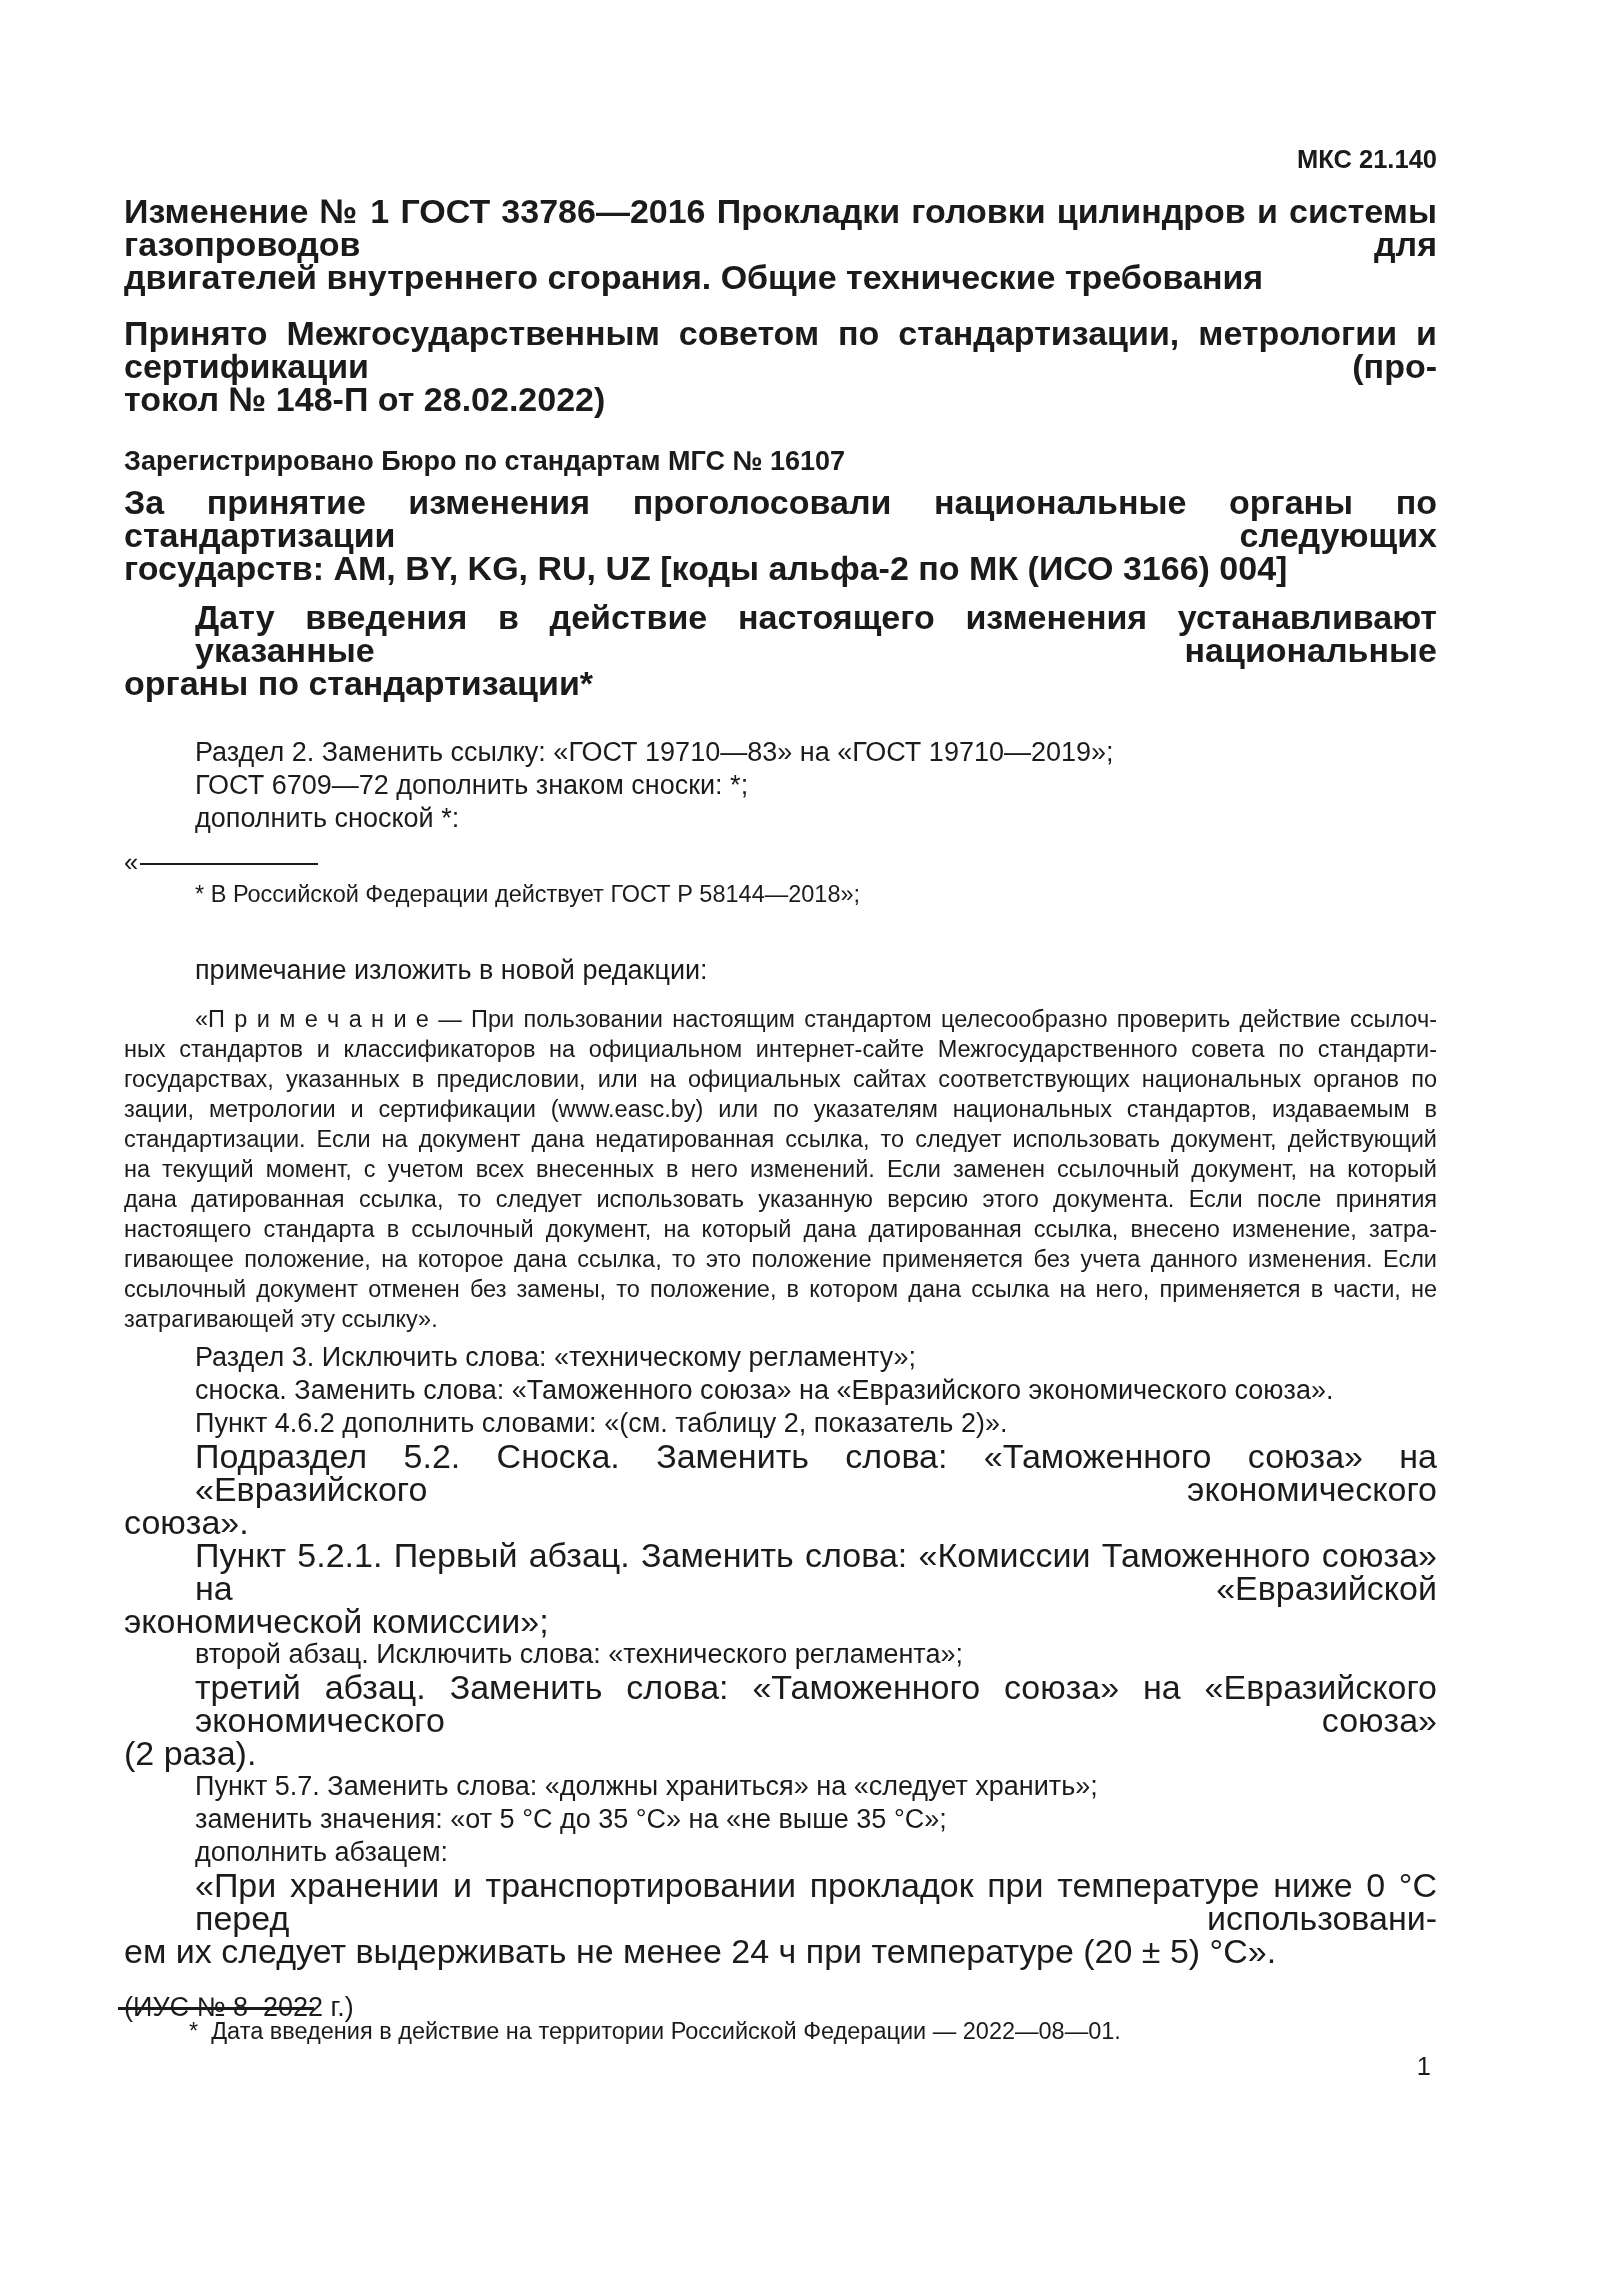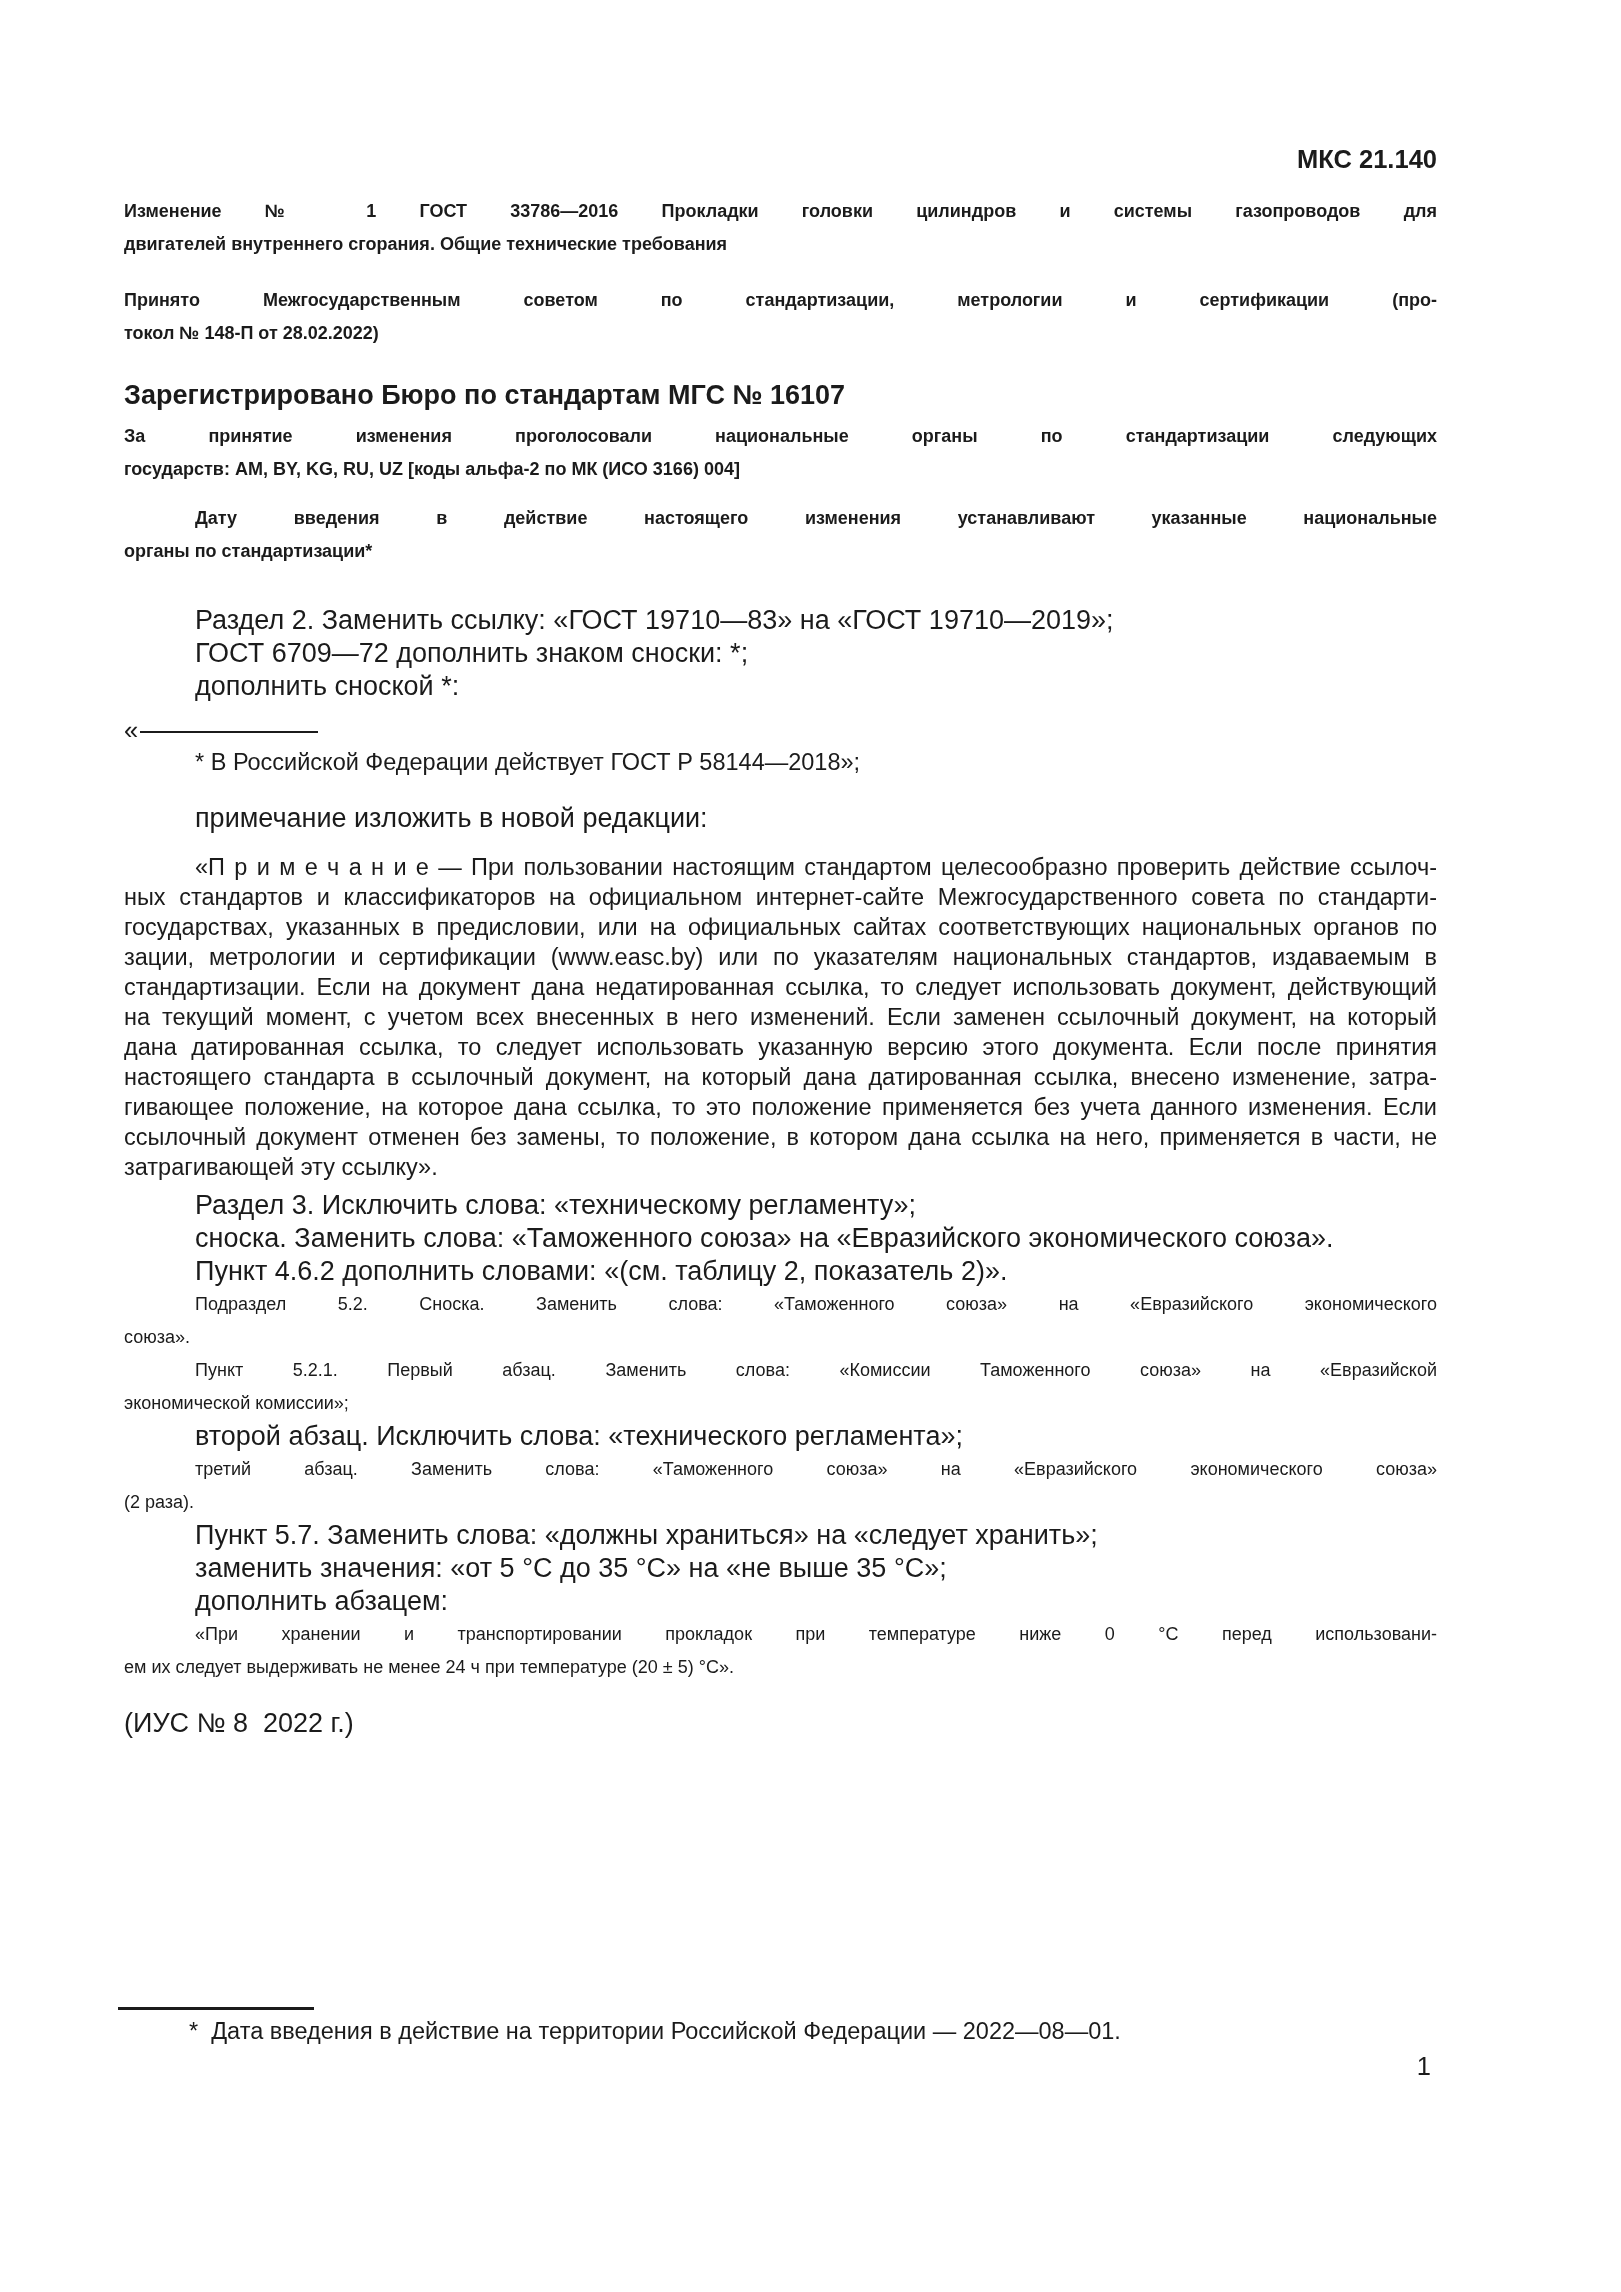--- a/index.html
+++ b/index.html
@@ -17,35 +17,35 @@
     margin-top: 143px;
     text-align: right;
     font-weight: bold;
     font-size: 25.5px; line-height: 33px;
   }
 
   .line { font-size: 27px; line-height: 33px; text-align: left; }
   .ind  { padding-left: 71px; }
   .b    { font-weight: bold; }
 
-  .para { font-size: 18px; line-height: 33px; }
+  .para { font-size: 34px; line-height: 33px; }
   .para > div { text-align: justify; text-align-last: justify; }
   .para > div:last-child { text-align: left; text-align-last: left; }
   .para[data-indent="true"] > div:first-child { padding-left: 71px; }
 
   .small { font-size: 23.5px; line-height: 30px; }
 
   .m-title { margin-top: 18.6px; }
   .m-acc   { margin-top: 23.5px; }
   .m-reg   { margin-top: 29px; }
   .m-vote  { margin-top: 7.8px; }
   .m-date  { margin-top: 15.7px; }
   .m-sec2  { margin-top: 36px; }
   .m-qr    { margin-top: 11.8px; }
-  .m-prim  { margin-top: 25px; }
+  .m-prim  { margin-top: 45px; }
   .m-note  { margin-top: 16.7px; }
   .m-sec3  { margin-top: 6.9px; }
   .m-ius   { margin-top: 23.5px; }
 
   .center { text-align: left; }
 
   .qline { font-size: 25.5px; line-height: 33px; }
   .qrule {
     display: inline-block;
     width: 178px;

